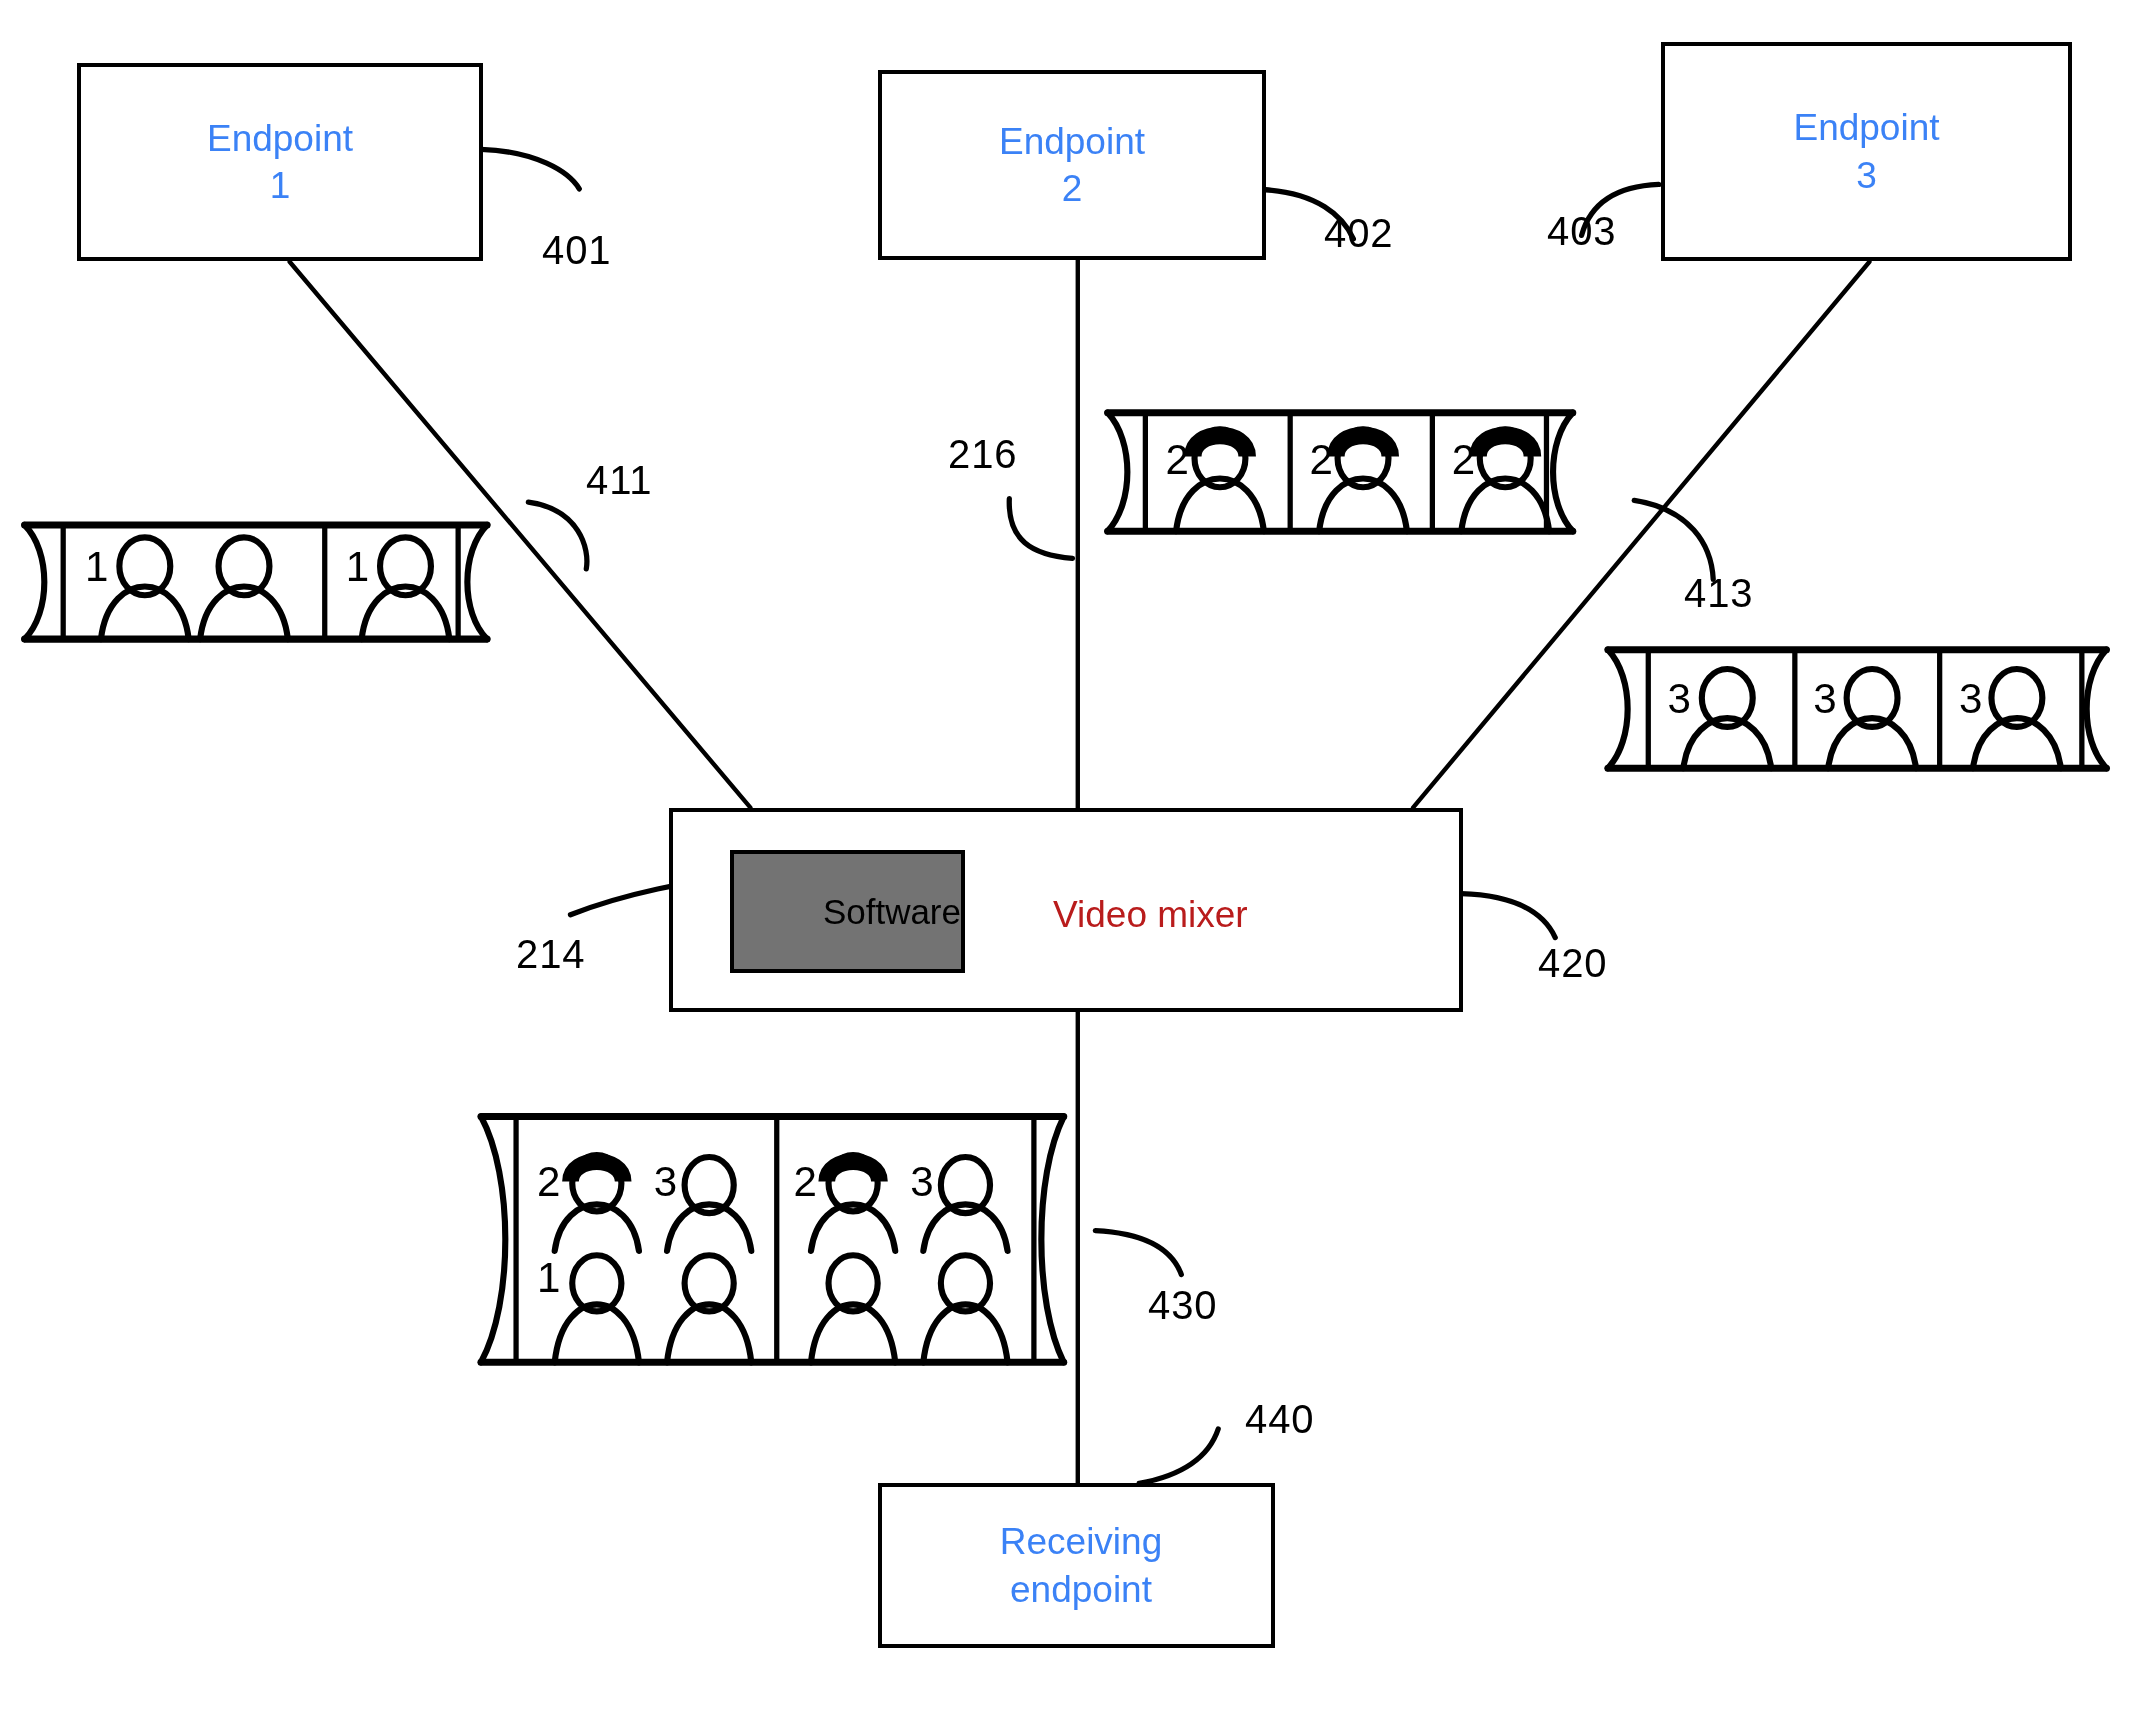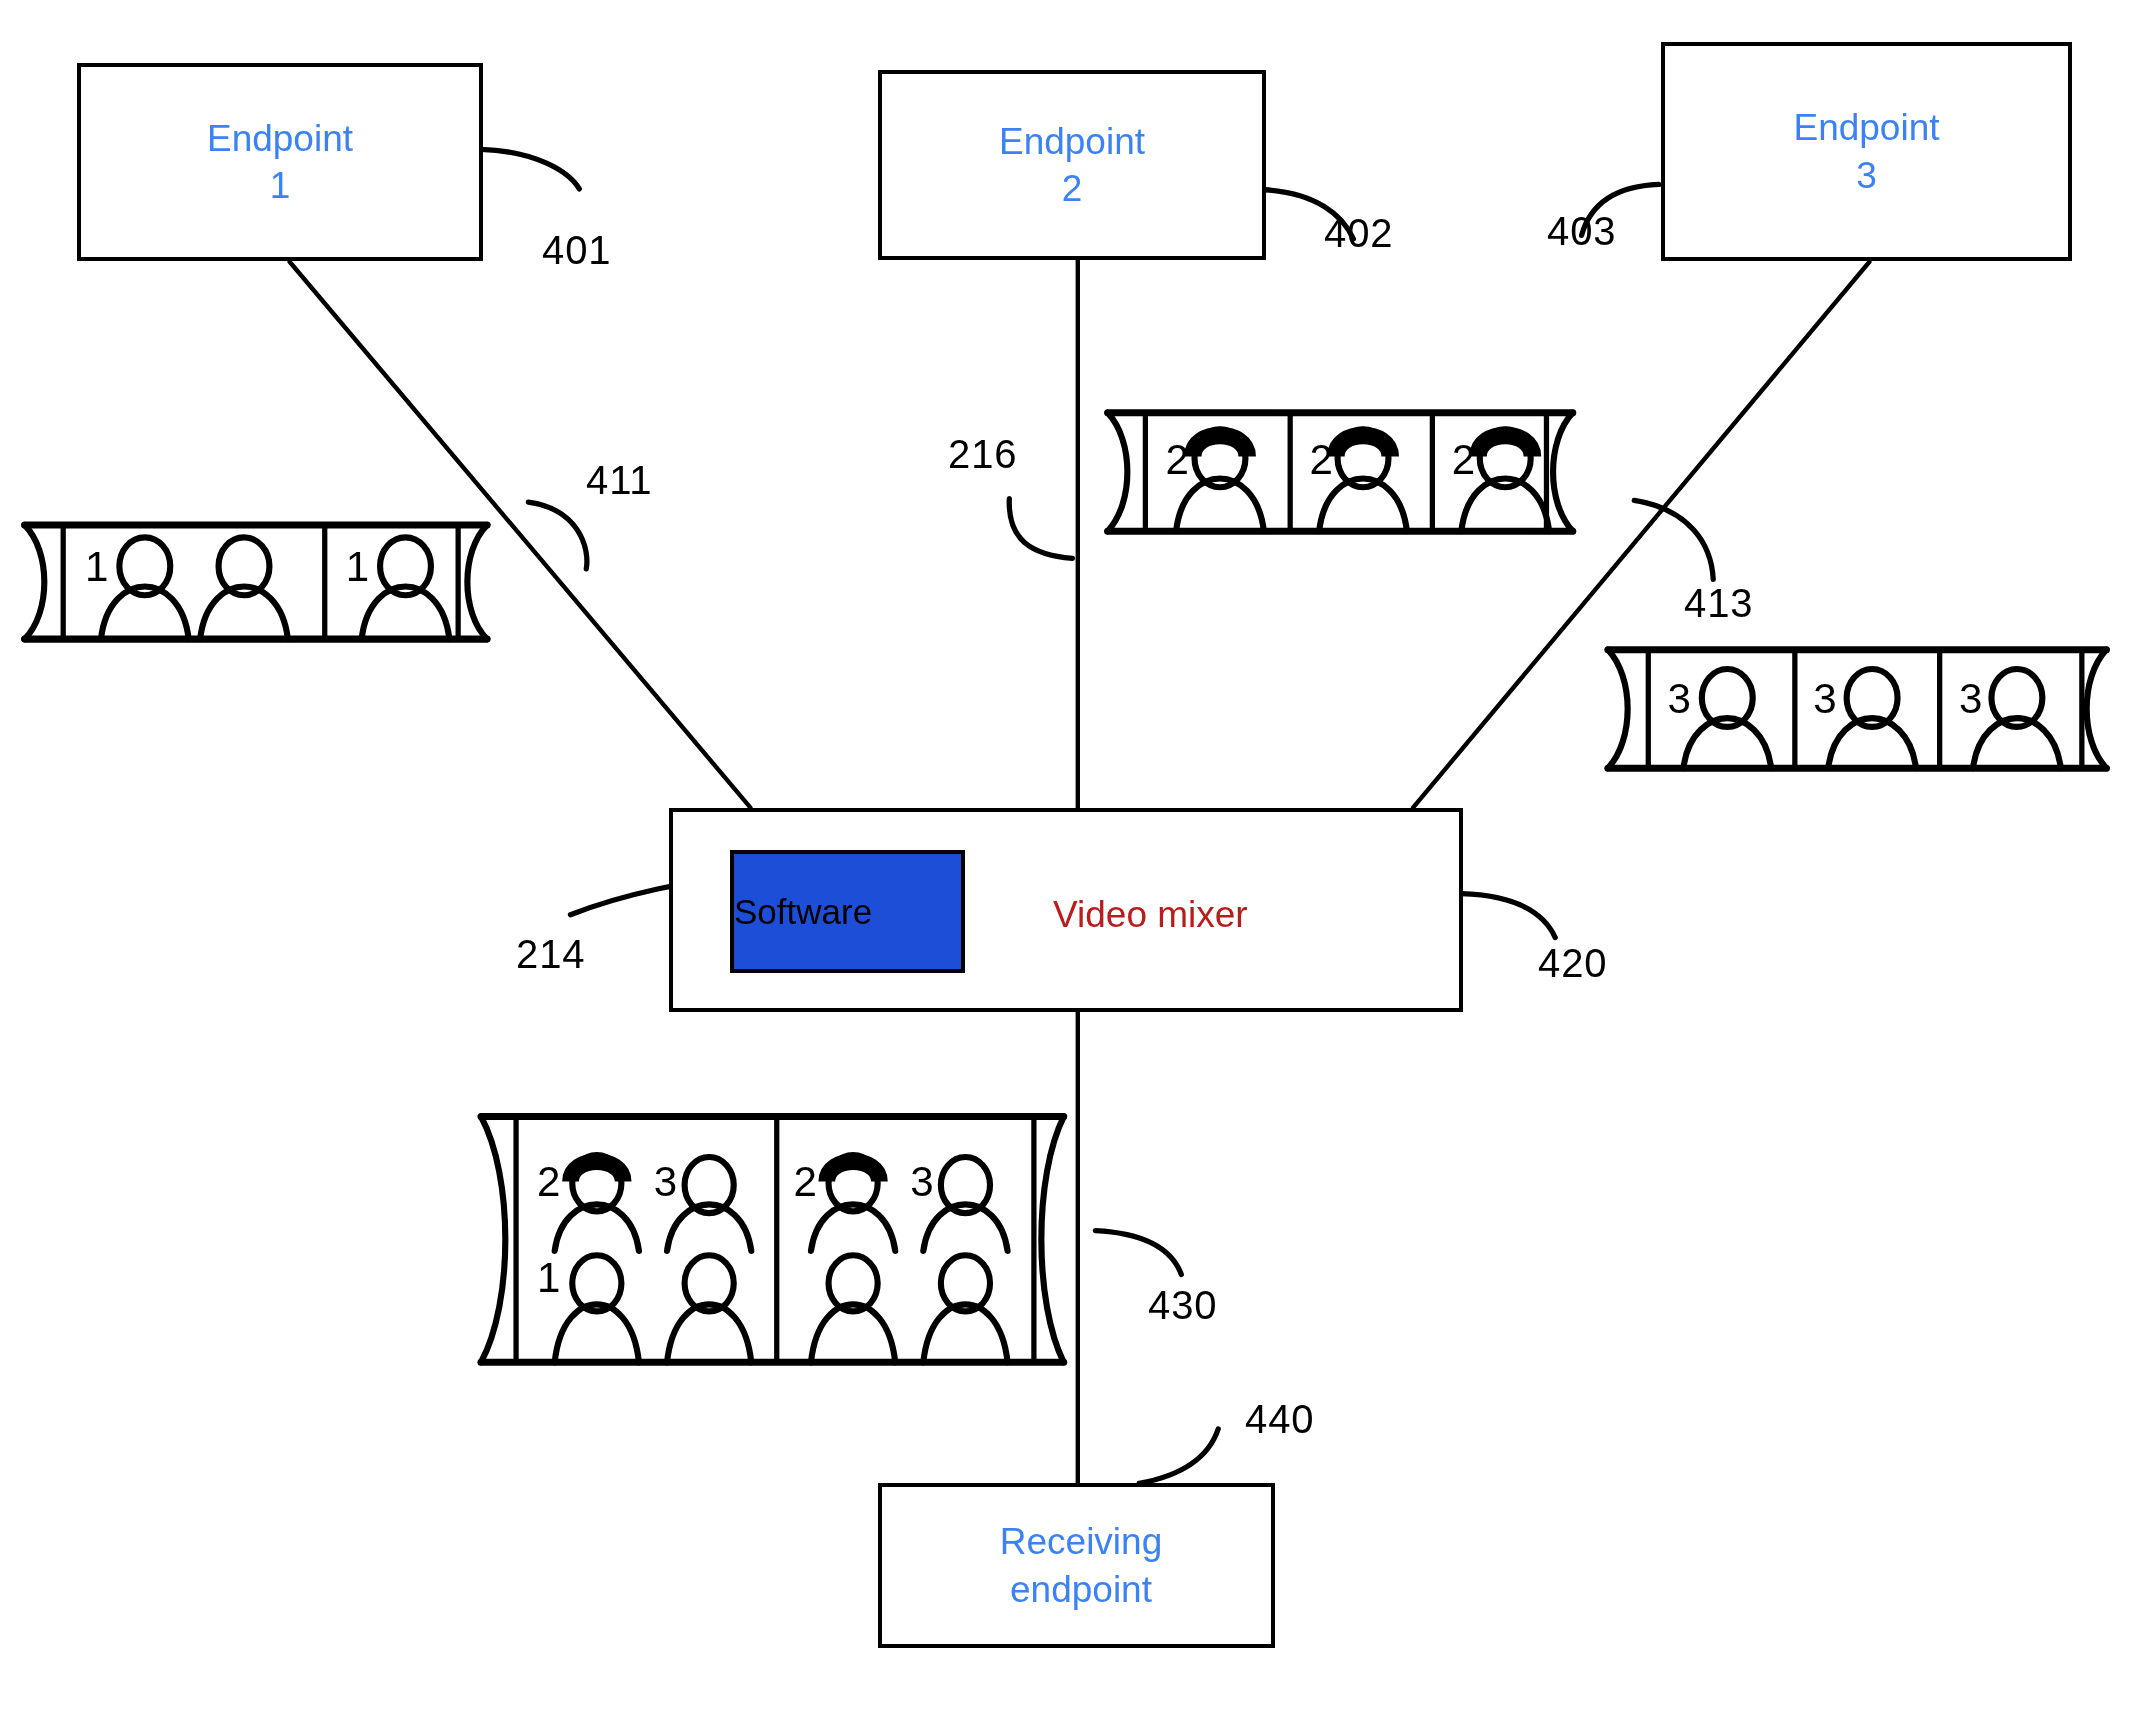--- a/index.html
+++ b/index.html
@@ -36,25 +36,25 @@
     justify-content: center;
     text-align: center;
     line-height: 1.28;
     font-size: 37px;
     color: #3b82f6;
   }
   .node-box .line2 { display: block; }
   .software-box {
     position: absolute;
     border: 4.4px solid #000000;
-    background: #1d4ed8;
+    background: #737373;
     box-sizing: border-box;
     display: flex;
     align-items: center;
-    justify-content: flex-start;
+    justify-content: flex-end;
     font-size: 35px;
     color: #000000;
   }
   .mixer-label {
     position: absolute;
     font-size: 37px;
     color: #b91c1c;
     white-space: nowrap;
   }
   .ref-num {
@@ -260,21 +260,21 @@
   <div class="ref-num" style="left:516px; top:932px;">214</div>
 
   <div class="node-box" style="left:878px; top:1483px; width:397px; height:165px;padding-left:9px;">
     <span>Receiving</span>
     <span class="line2">endpoint</span>
   </div>
   <div class="ref-num" style="left:1245px; top:1397px;">440</div>
 
   <div class="ref-num" style="left:586px; top:458px;">411</div>
   <div class="ref-num" style="left:948px; top:432px;">216</div>
-  <div class="ref-num" style="left:1684px; top:571px;margin-top:10px;">413</div>
+  <div class="ref-num" style="left:1684px; top:571px;">413</div>
   <div class="ref-num" style="left:1148px; top:1283px;">430</div>
 
   <div class="strip" style="left:24.6px; top:525px; width:463px; height:114px;"></div>
   <div class="strip" style="left:1108px; top:413px; width:465px; height:119px;"></div>
   <div class="strip" style="left:1608px; top:650px; width:499px; height:119px;"></div>
   <div class="strip" style="left:481px; top:1117px; width:583px; height:246px;"></div>
 
   <div class="sr-hidden">Video mixer conferencing diagram</div>
 </div>
 

